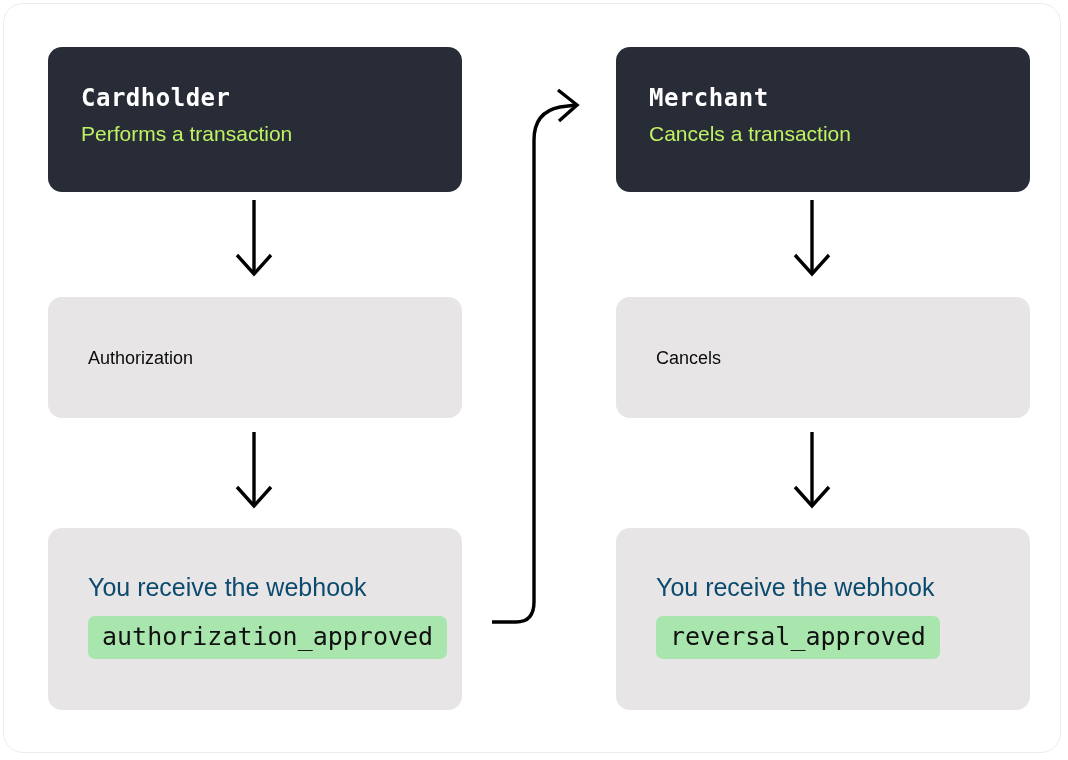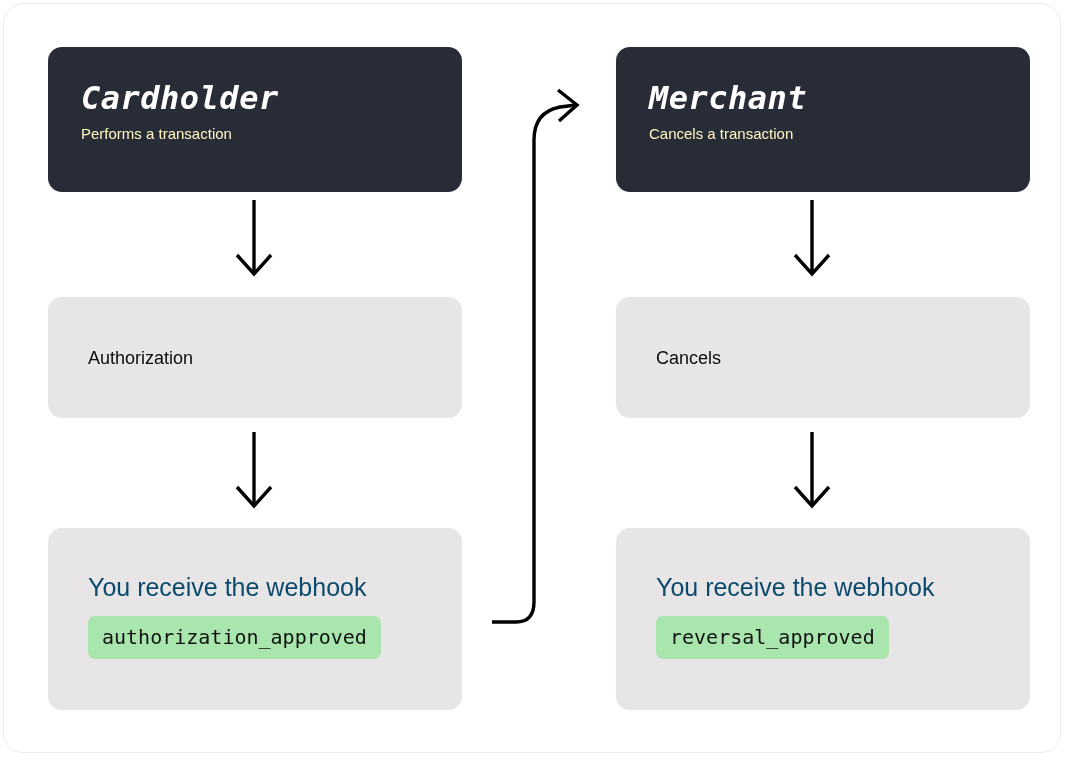--- a/index.html
+++ b/index.html
@@ -57,31 +57,30 @@
 
   .node-actor {
     top: 47px;
     height: 145px;
     background: #272c36;
     padding: 34px 0 0 33px;
   }
   .actor-title {
     font-family: "DejaVu Sans Mono", "Liberation Mono", monospace;
     font-weight: bold;
-    font-size: 32px;
+    font-size: 24px;
     letter-spacing: 0.5px;
     color: #ffffff;
     line-height: 34px;
     margin: 0 0 6px 0;
-    font-style: italic;
   }
   .actor-subtitle {
     font-family: "Liberation Sans", sans-serif;
-    font-size: 15px;
-    color: #fef9c3;
+    font-size: 21px;
+    color: #bef264;
     line-height: 26px;
     margin: 0;
   }
 
   .node-step {
     top: 297px;
     height: 121px;
     background: #e7e5e5;
     padding: 0 0 0 40px;
     display: flex;
@@ -106,21 +105,21 @@
     color: #0c4a6e;
     line-height: 30px;
     margin: 0 0 14px 0;
   }
   .webhook-badge {
     display: inline-block;
     background: #a8e6ad;
     border-radius: 7px;
     padding: 9px 14px 10px 14px;
     font-family: "DejaVu Sans Mono", "Liberation Mono", monospace;
-    font-size: 20px;
+    font-size: 25px;
     line-height: 24px;
     color: #111111;
     letter-spacing: 0px;
   }
 
   
   .arrow-svg {
     position: absolute;
     overflow: visible;
   }

